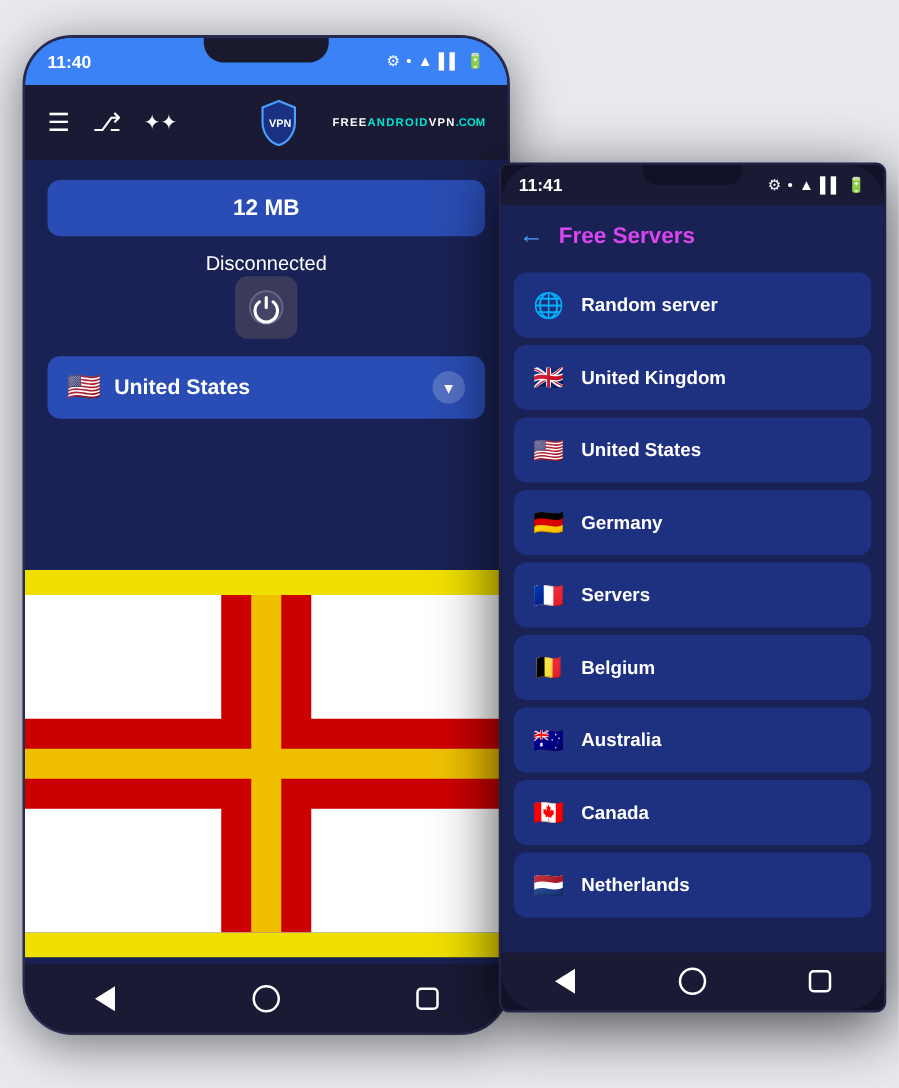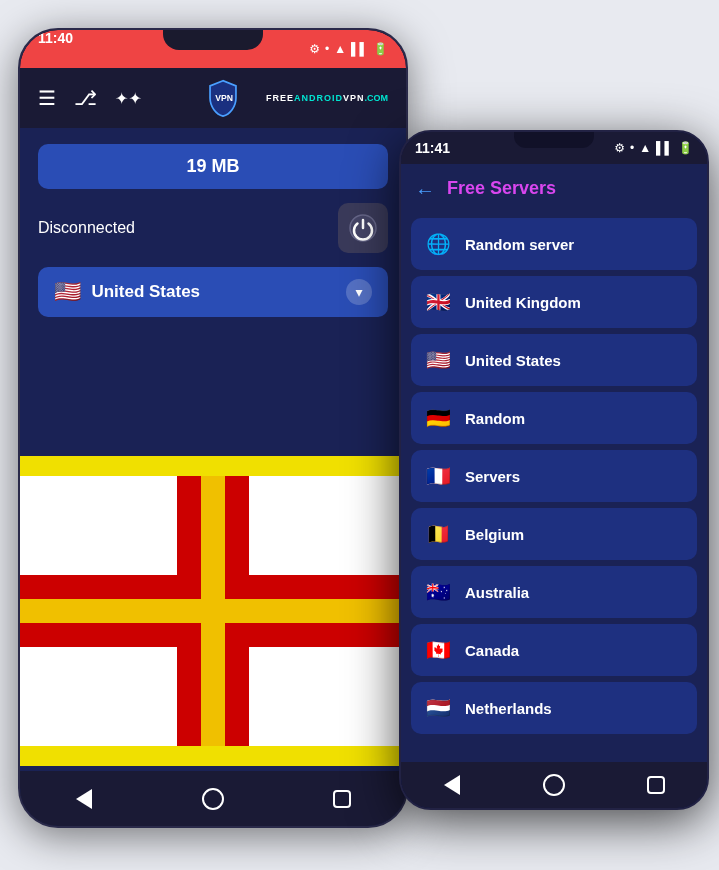--- a/index.html
+++ b/index.html
@@ -37,23 +37,24 @@
     .phone1-screen {
       position: absolute;
       top: 0; left: 0; right: 0; bottom: 0;
       background: #1a2255;
       border-radius: 38px;
       overflow: hidden;
     }
 
     
     .status-bar-1 {
-      background: #ef4444;
+      background: #3b82f6;
       height: 38px;
       display: flex;
+      align-items: center;
       justify-content: space-between;
       padding: 0 18px;
     }
 
     .status-time {
       color: white;
       font-size: 14px;
       font-weight: 600;
     }
 
@@ -118,20 +119,21 @@
       color: white;
       font-size: 18px;
       font-weight: 700;
     }
 
     .disconnect-row {
       display: flex;
       align-items: center;
       justify-content: space-between;
       margin-bottom: 14px;
+      flex-direction: column;
     }
 
     .disconnected-text {
       color: white;
       font-size: 16px;
       font-weight: 500;
     }
 
     .power-btn {
       width: 50px;
@@ -315,21 +317,21 @@
     }
 
     
     .phone2 {
       position: absolute;
       right: 10px;
       top: 130px;
       width: 310px;
       height: 680px;
       background: #111128;
-      border-radius: 32px;
+      border-radius: 8px;
       box-shadow: 0 12px 50px rgba(0,0,0,0.7);
       overflow: hidden;
       border: 2px solid #222244;
       z-index: 10;
     }
 
     .phone2-screen {
       position: absolute;
       top: 0; left: 0; right: 0; bottom: 0;
       background: #1a2255;
@@ -463,21 +465,21 @@
           <div class="logo-area">
             <span style="font-size:9px;font-weight:800;color:white;letter-spacing:1px;">FREE<span style="color:#00e5d1;">ANDROID</span>VPN</span>
             <span style="font-size:9px;color:#00e5d1;font-weight:700;">.COM</span>
           </div>
         </div>
       </div>
 
       <div class="main-content-1">
         <div class="mb-row">
           <div class="mb-box">
-            <span>19 MB</span>
+            <span>12 MB</span>
           </div>
         </div>
 
         <div class="disconnect-row">
           <span class="disconnected-text">Disconnected</span>
           <div class="power-btn">
             <svg width="32" height="32" viewBox="0 0 32 32">
               <circle cx="16" cy="16" r="13" fill="#444466" stroke="#666688" stroke-width="1.5"></circle>
               <path d="M16 8v8" stroke="white" stroke-width="2.5" stroke-linecap="round"></path>
               <path d="M10.5 11.5a9 9 0 1 0 11 0" stroke="white" stroke-width="2.5" stroke-linecap="round" fill="none"></path>
@@ -555,21 +557,21 @@
         <div class="server-item">
           <span class="server-flag">🇬🇧</span>
           <span class="server-name">United Kingdom</span>
         </div>
         <div class="server-item">
           <span class="server-flag">🇺🇸</span>
           <span class="server-name">United States</span>
         </div>
         <div class="server-item">
           <span class="server-flag">🇩🇪</span>
-          <span class="server-name">Random</span>
+          <span class="server-name">Germany</span>
         </div>
         <div class="server-item">
           <span class="server-flag">🇫🇷</span>
           <span class="server-name">Servers</span>
         </div>
         <div class="server-item">
           <span class="server-flag">🇧🇪</span>
           <span class="server-name">Belgium</span>
         </div>
         <div class="server-item">

